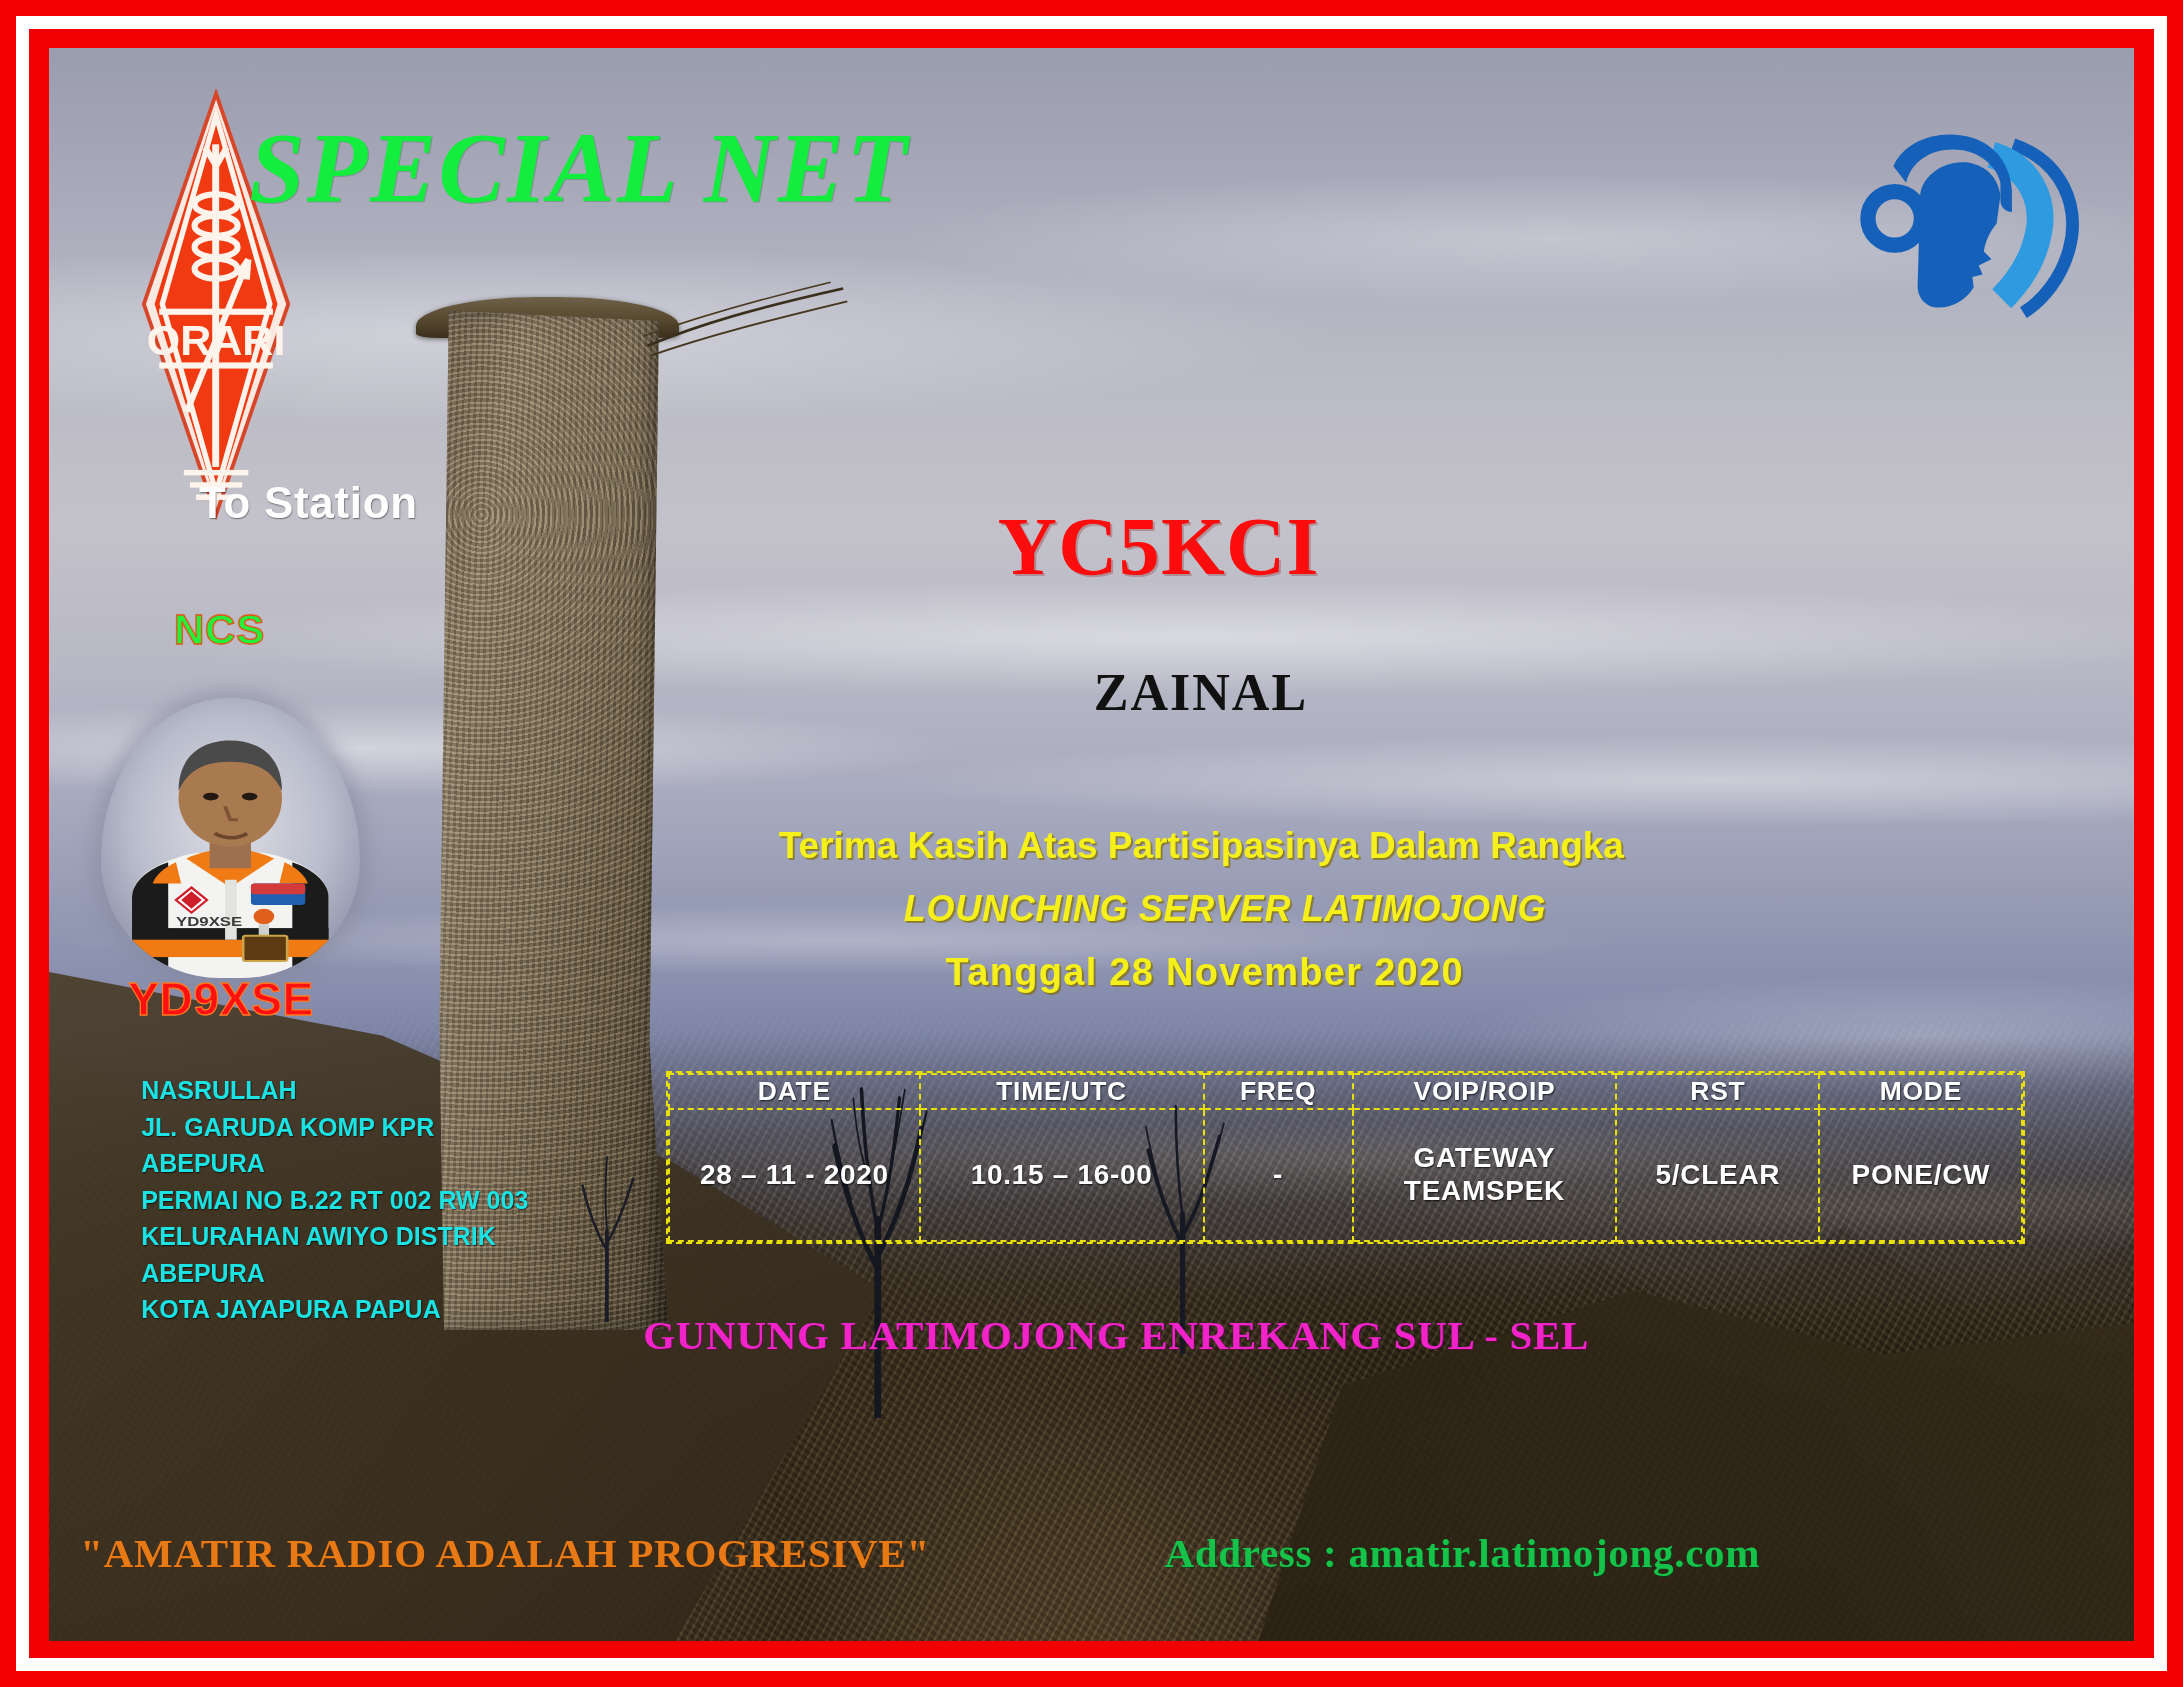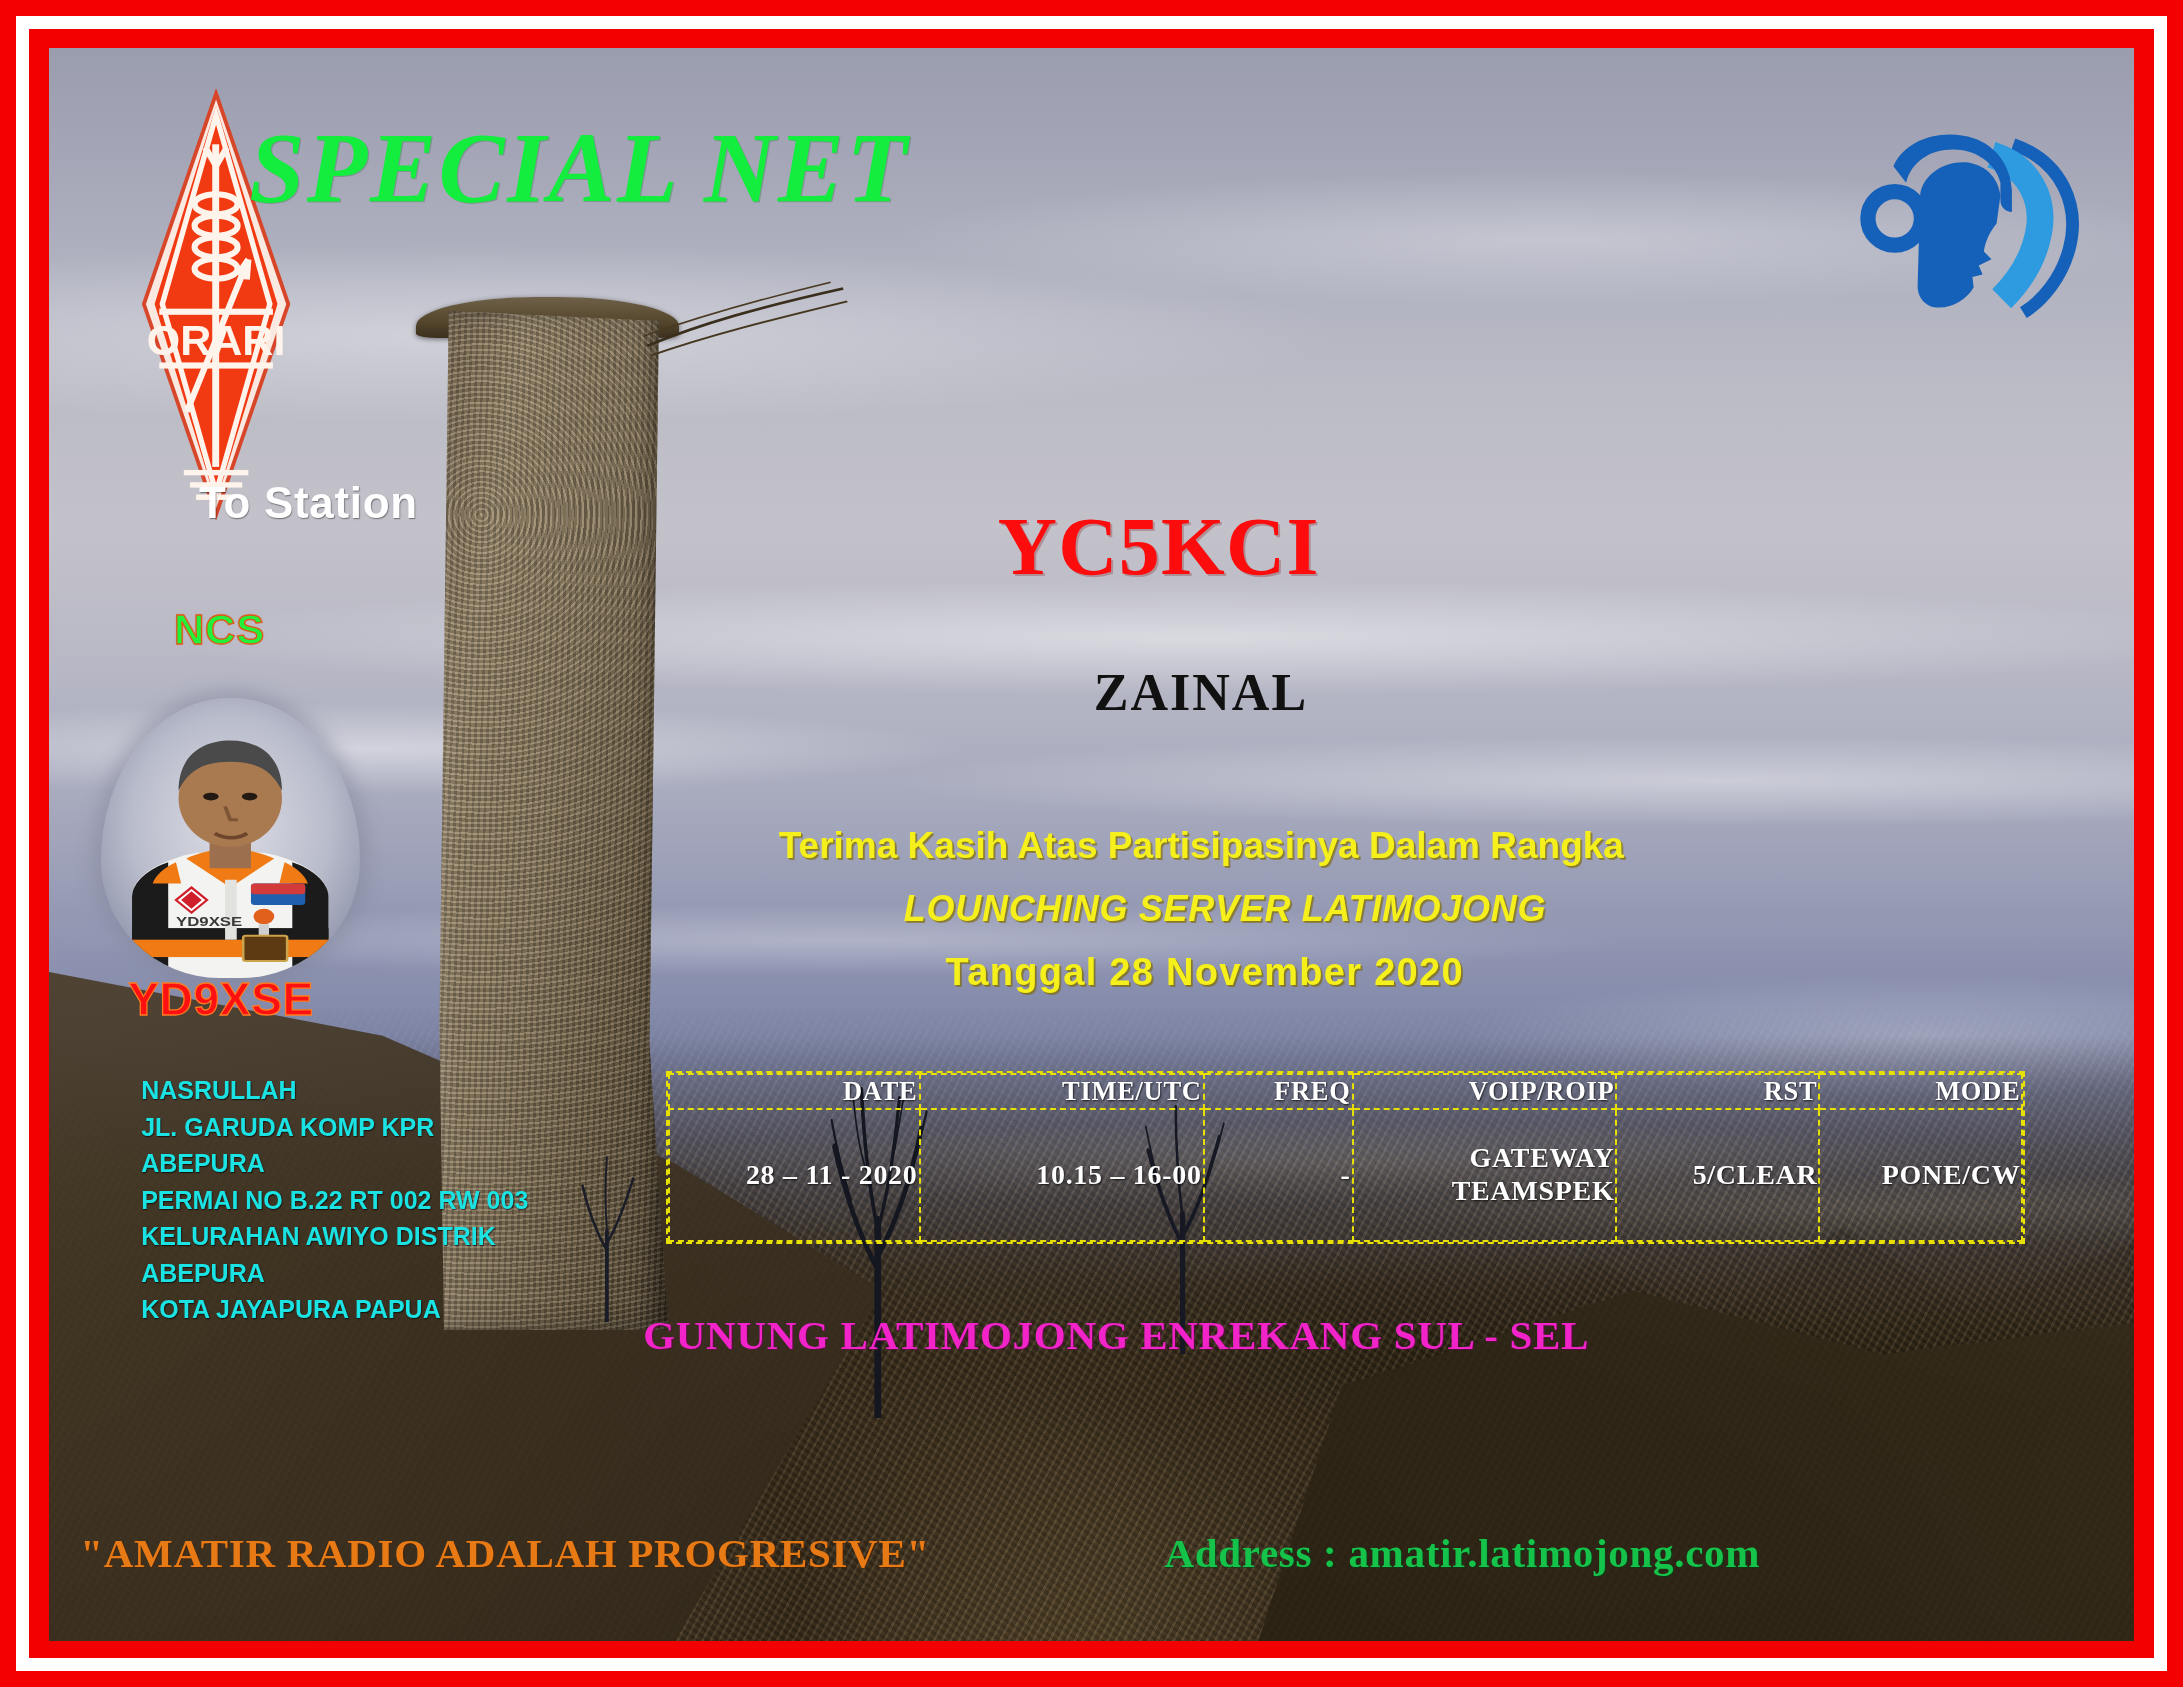--- a/index.html
+++ b/index.html
@@ -189,22 +189,22 @@
   #addr div{white-space:nowrap;}
 
   
   #qso{
     position:absolute;left:29.6%;top:64.2%;width:65.0%;height:10.6%;
     border:2px dashed #E8E000;border-collapse:collapse;
   }
   #qso table{width:100%;height:100%;border-collapse:collapse;table-layout:fixed;}
   #qso th,#qso td{
     border:2px dashed #E8E000;
-    color:#ffffff;text-align:right;vertical-align:middle;
-    font-family:Liberation Serif, serif;font-weight:700;
+    color:#ffffff;text-align:center;vertical-align:middle;
+    font-family:Liberation Sans, sans-serif;font-weight:700;
     text-shadow:0.7px 0.7px 2px rgba(0,0,0,.75);
   }
   #qso th{font-size:26.5px;letter-spacing:0.7px;height:44%;}
   #qso td{font-size:28px;letter-spacing:0.7px;line-height:1.15;}
   #qso col.c0{width:18.5%;}#qso col.c1{width:21.0%;}#qso col.c2{width:11.0%;}
   #qso col.c3{width:19.5%;}#qso col.c4{width:15.0%;}#qso col.c5{width:15.0%;}
 
   
   #place{
     left:28.5%;top:79.3%;

